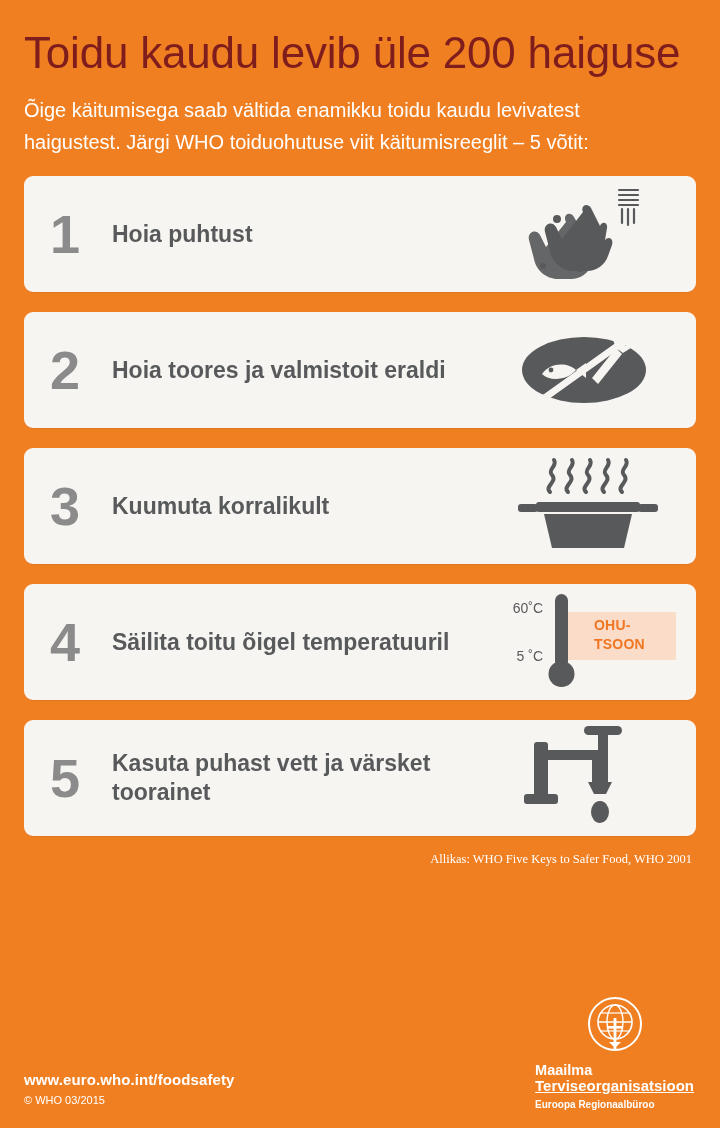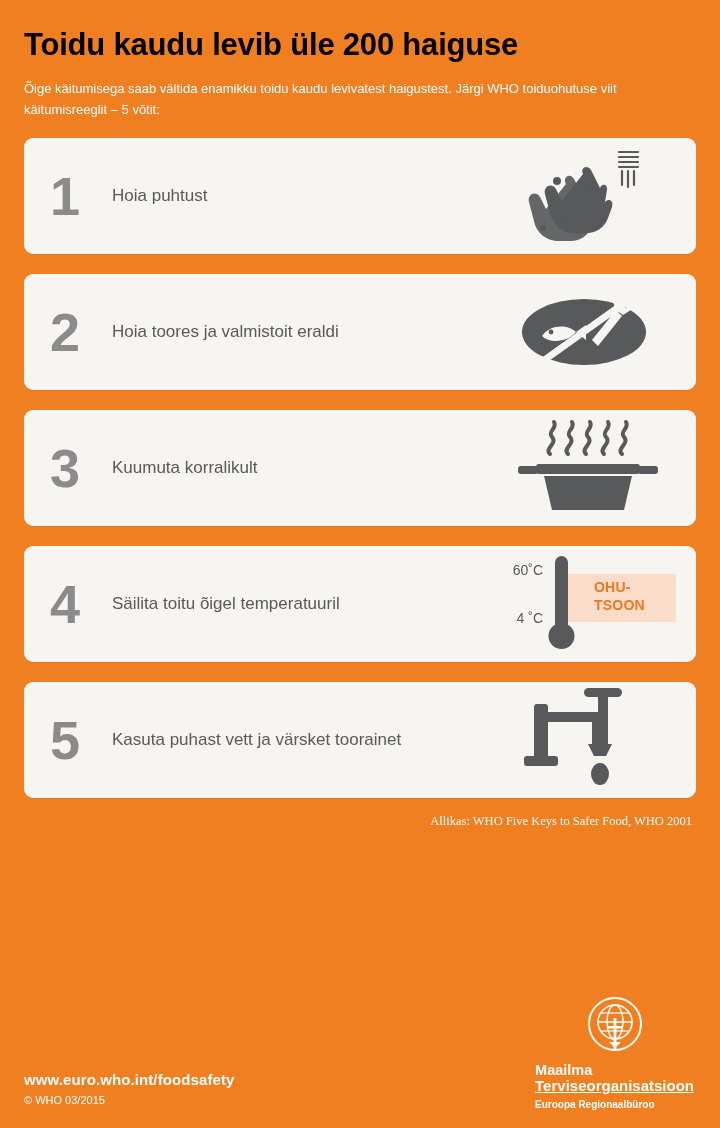--- a/index.html
+++ b/index.html
@@ -14,29 +14,29 @@
     position: relative;
     width: 720px;
     height: 1128px;
     background: #f07f22;
     padding: 0 24px;
   }
 
   
   .header { padding-top: 26px; }
   .title {
-    color: #000000;
-    font-size: 31px;
-    font-weight: bold;
+    color: #7f1d1d;
+    font-size: 44px;
+    font-weight: normal;
     line-height: 1.22;
     letter-spacing: -0.2px;
   }
   .subtitle {
     color: #ffffff;
-    font-size: 13px;
+    font-size: 20px;
     line-height: 1.62;
     margin-top: 14px;
     max-width: 640px;
   }
 
   
   .cards { margin-top: 18px; }
   .card {
     position: relative;
     background: #f7f5f2;
@@ -52,24 +52,25 @@
     color: #8b8b8b;
     font-size: 54px;
     font-weight: bold;
     line-height: 1;
     width: 52px;
     flex: 0 0 52px;
     text-align: left;
   }
   .card .label {
     color: #58595b;
-    font-size: 17px;
+    font-size: 23px;
     line-height: 1.3;
     flex: 1 1 auto;
     padding-left: 10px;
+    font-weight: bold;
   }
   .card .art {
     flex: 0 0 190px;
     height: 116px;
     position: relative;
   }
 
   
   .ink { fill: #58595b; }
 
@@ -254,21 +255,21 @@
       <div class="num">4</div>
       <div class="label">Säilita toitu õigel temperatuuril</div>
       <div class="art">
         <div class="thermo-wrap">
           <div class="danger-band"></div>
           <div class="danger-text">
             <div>OHU-</div>
             <div>TSOON</div>
           </div>
           <div class="thermo-temp t-hi">60˚C</div>
-          <div class="thermo-temp t-lo">4 ˚C</div>
+          <div class="thermo-temp t-lo">5 ˚C</div>
           <svg class="thermo-svg" width="40" height="104" viewBox="0 0 40 104">
             <rect x="13" y="4" width="13" height="74" rx="6.5" class="ink"></rect>
             <circle cx="19.5" cy="84" r="13" class="ink"></circle>
           </svg>
         </div>
       </div>
     </div>
 
     <div class="card">
       <div class="num">5</div>

